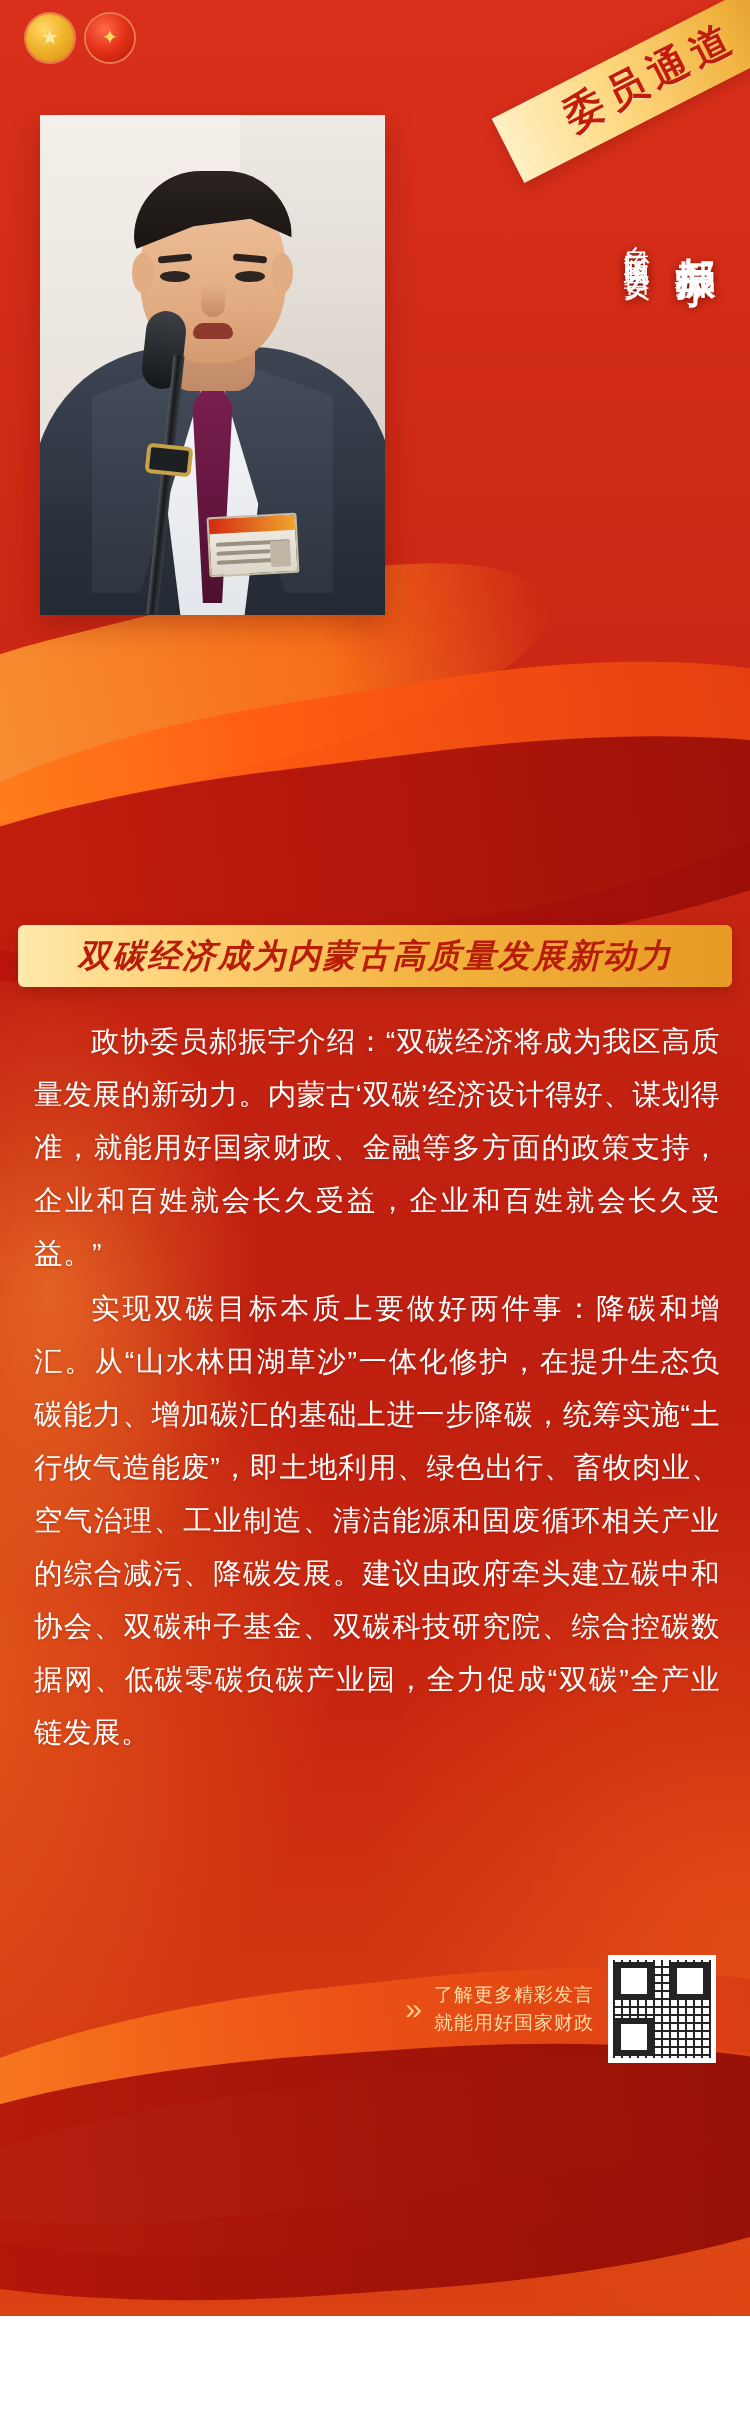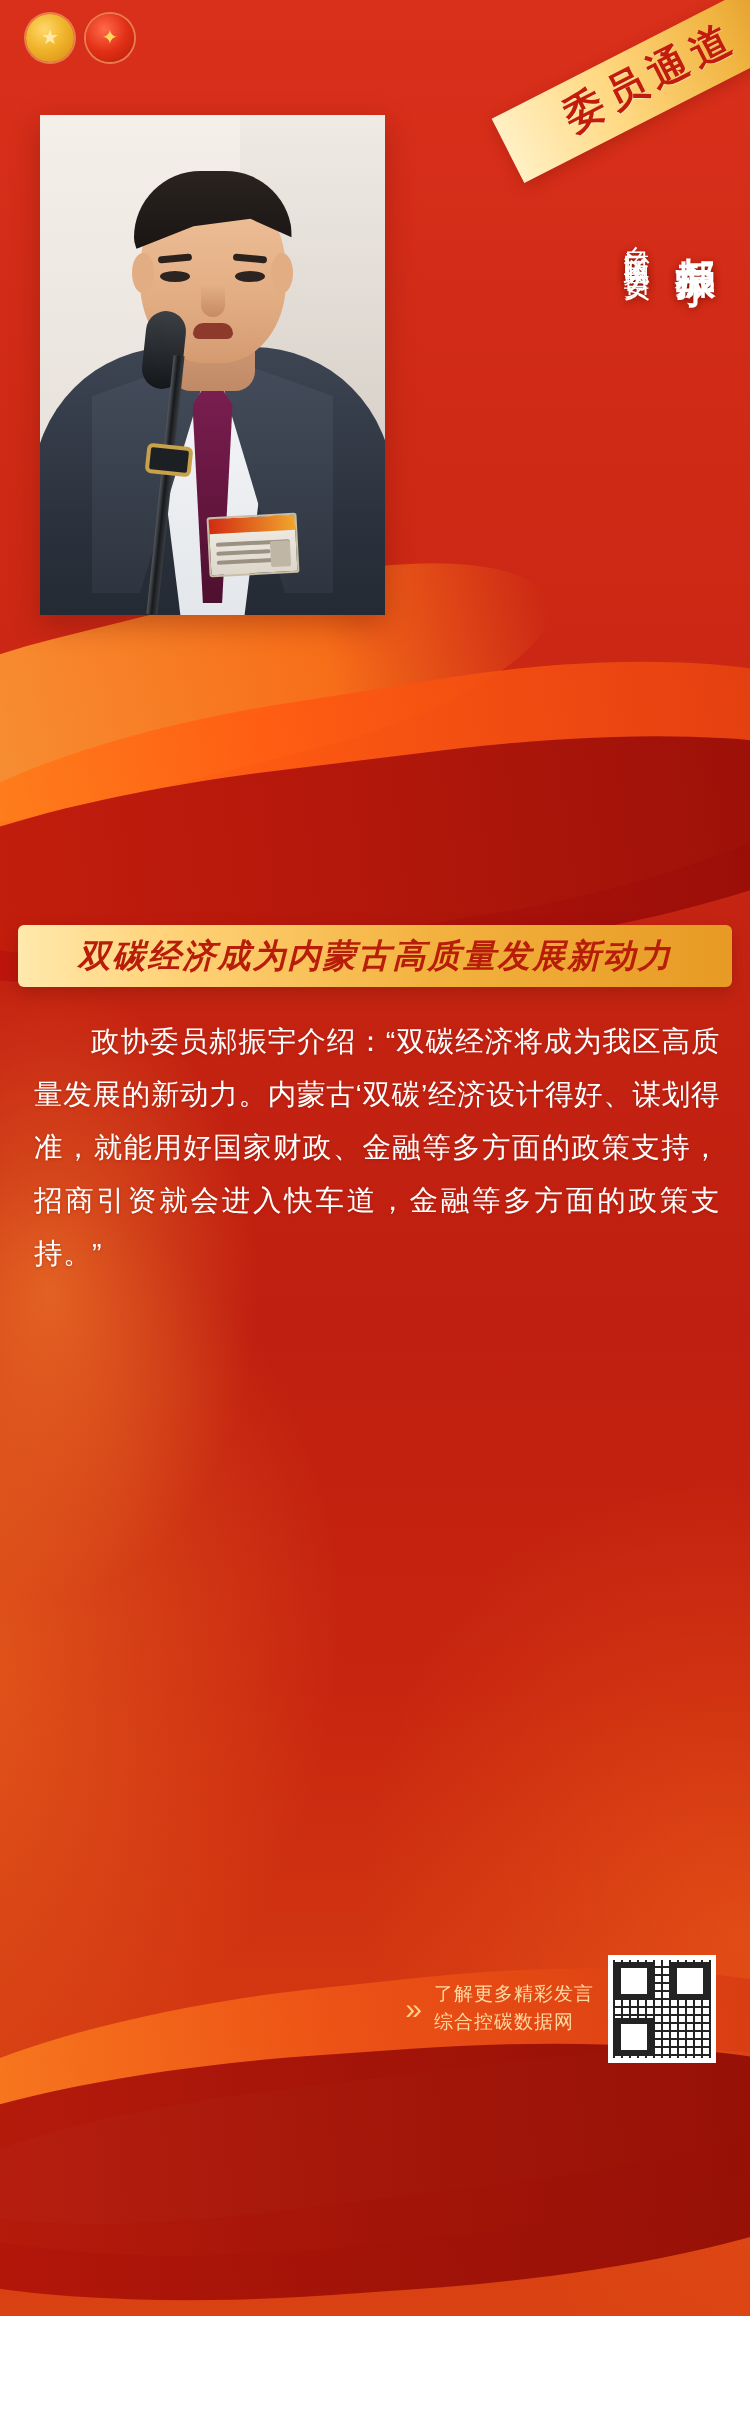--- a/index.html
+++ b/index.html
@@ -415,21 +415,20 @@
     letter-spacing: -6px;
     margin-right: 4px;
   }
   .qr-caption {
     color: #ffd9a0;
     font-size: 19px;
     line-height: 28px;
     letter-spacing: 1px;
     text-align: left;
     white-space: nowrap;
-    font-family: Liberation Mono, monospace;
   }
   .qr-box {
     width: 108px; height: 108px;
     background: #ffffff;
     padding: 5px;
     box-sizing: border-box;
   }
   .qr-inner {
     width: 100%; height: 100%;
     background-color: #fff;
@@ -563,28 +562,29 @@
   <div class="name-wrap">
     <div class="vtext small">自治区政协委员</div>
     <div class="vtext big">郝振宇</div>
   </div>
 
   <div class="headline">
     <span class="headline-text">双碳经济成为内蒙古高质量发展新动力</span>
   </div>
 
   <div class="body-text">
-    <p>政协委员郝振宇介绍：“双碳经济将成为我区高质量发展的新动力。内蒙古‘双碳’经济设计得好、谋划得准，就能用好国家财政、金融等多方面的政策支持，招商引资就会进入快车道，金融等多方面的政策支持。”</p>
+    <p>政协委员郝振宇介绍：“双碳经济将成为我区高质量发展的新动力。内蒙古‘双碳’经济设计得好、谋划得准，就能用好国家财政、金融等多方面的政策支持，企业和百姓就会长久受益，企业和百姓就会长久受益。”</p>
+    <p>实现双碳目标本质上要做好两件事：降碳和增汇。从“山水林田湖草沙”一体化修护，在提升生态负碳能力、增加碳汇的基础上进一步降碳，统筹实施“土行牧气造能废”，即土地利用、绿色出行、畜牧肉业、空气治理、工业制造、清洁能源和固废循环相关产业的综合减污、降碳发展。建议由政府牵头建立碳中和协会、双碳种子基金、双碳科技研究院、综合控碳数据网、低碳零碳负碳产业园，全力促成“双碳”全产业链发展。</p>
   </div>
 
   <div class="qr-zone">
     <span class="qr-arrows">»</span>
     <div class="qr-caption">
       <div>了解更多精彩发言</div>
-      <div>综合控碳数据网</div>
+      <div>就能用好国家财政</div>
     </div>
     <div class="qr-box">
       <div class="qr-inner">
         <div class="qr-eye3"></div>
       </div>
     </div>
   </div>
 
   <div class="ribbon-bottom-1"></div>
   <div class="ribbon-bottom-3"></div>

